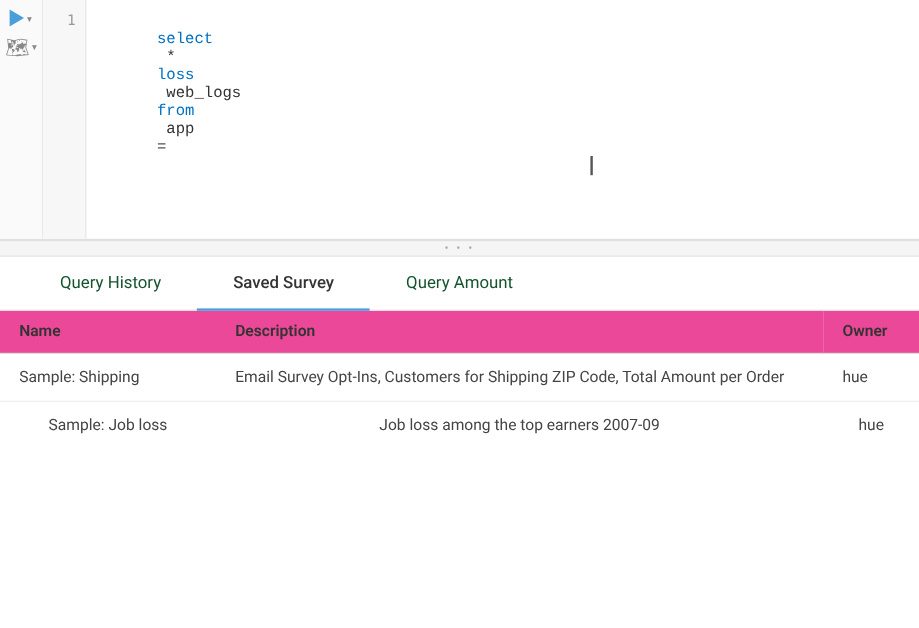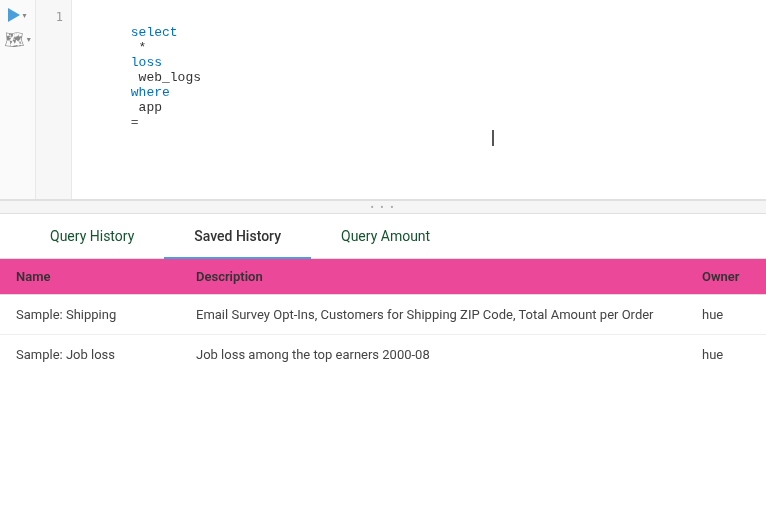--- a/index.html
+++ b/index.html
@@ -179,20 +179,21 @@
     td {
       padding: 12px 16px;
       font-size: 13px;
       color: #444;
       border-bottom: 1px solid #eee;
       vertical-align: top;
     }
 
     tr:last-child td {
       border-bottom: none;
+      text-align: center;
     }
 
     .col-name { width: 180px; }
     .col-desc { }
     .col-owner { width: 80px; }
   </style>
 </head>
 <body>
 
 <div class="editor-area">
@@ -211,39 +212,39 @@
   <div class="line-numbers">
     <div>1</div>
   </div>
 
   <div class="code-content">
     <div class="code-line">
       <span class="kw">select</span>
       <span> * </span>
       <span class="kw">loss</span>
       <span> web_logs </span>
-      <span class="kw">where</span>
+      <span class="kw">from</span>
       <span> app </span>
       <span class="op">=</span>
     </div>
     <div class="cursor-block"></div>
   </div>
 </div>
 
 <div class="drag-handle">
   <span class="drag-dots">• • •</span>
 </div>
 
 <div class="tabs-area">
   <div class="tabs-nav">
     <div class="tab">
       <span>Query History</span>
     </div>
     <div class="tab active">
-      <span>Saved History</span>
+      <span>Saved Survey</span>
     </div>
     <div class="tab">
       <span>Query Amount</span>
     </div>
   </div>
 
   <div class="table-container">
     <table>
       <thead>
         <tr>
@@ -253,19 +254,19 @@
         </tr>
       </thead>
       <tbody>
         <tr>
           <td class="col-name">Sample: Shipping</td>
           <td class="col-desc">Email Survey Opt-Ins, Customers for Shipping ZIP Code, Total Amount per Order</td>
           <td class="col-owner">hue</td>
         </tr>
         <tr>
           <td class="col-name">Sample: Job loss</td>
-          <td class="col-desc">Job loss among the top earners 2000-08</td>
+          <td class="col-desc">Job loss among the top earners 2007-09</td>
           <td class="col-owner">hue</td>
         </tr>
       </tbody>
     </table>
   </div>
 </div>
 
 </body></html>

